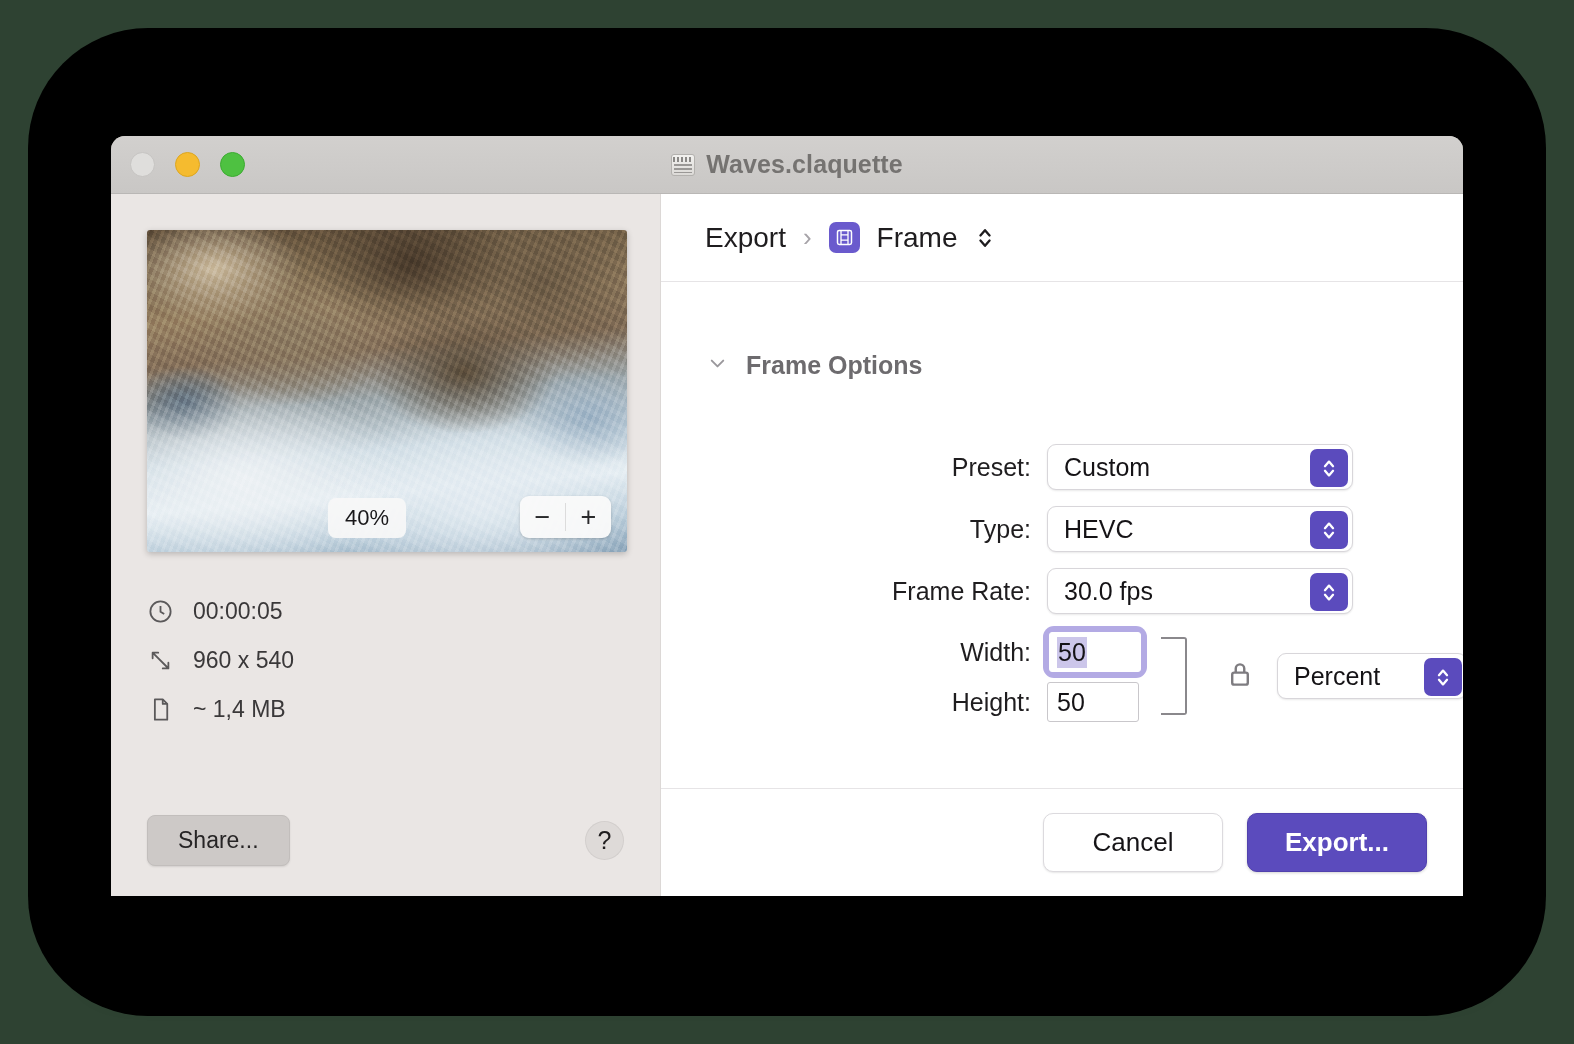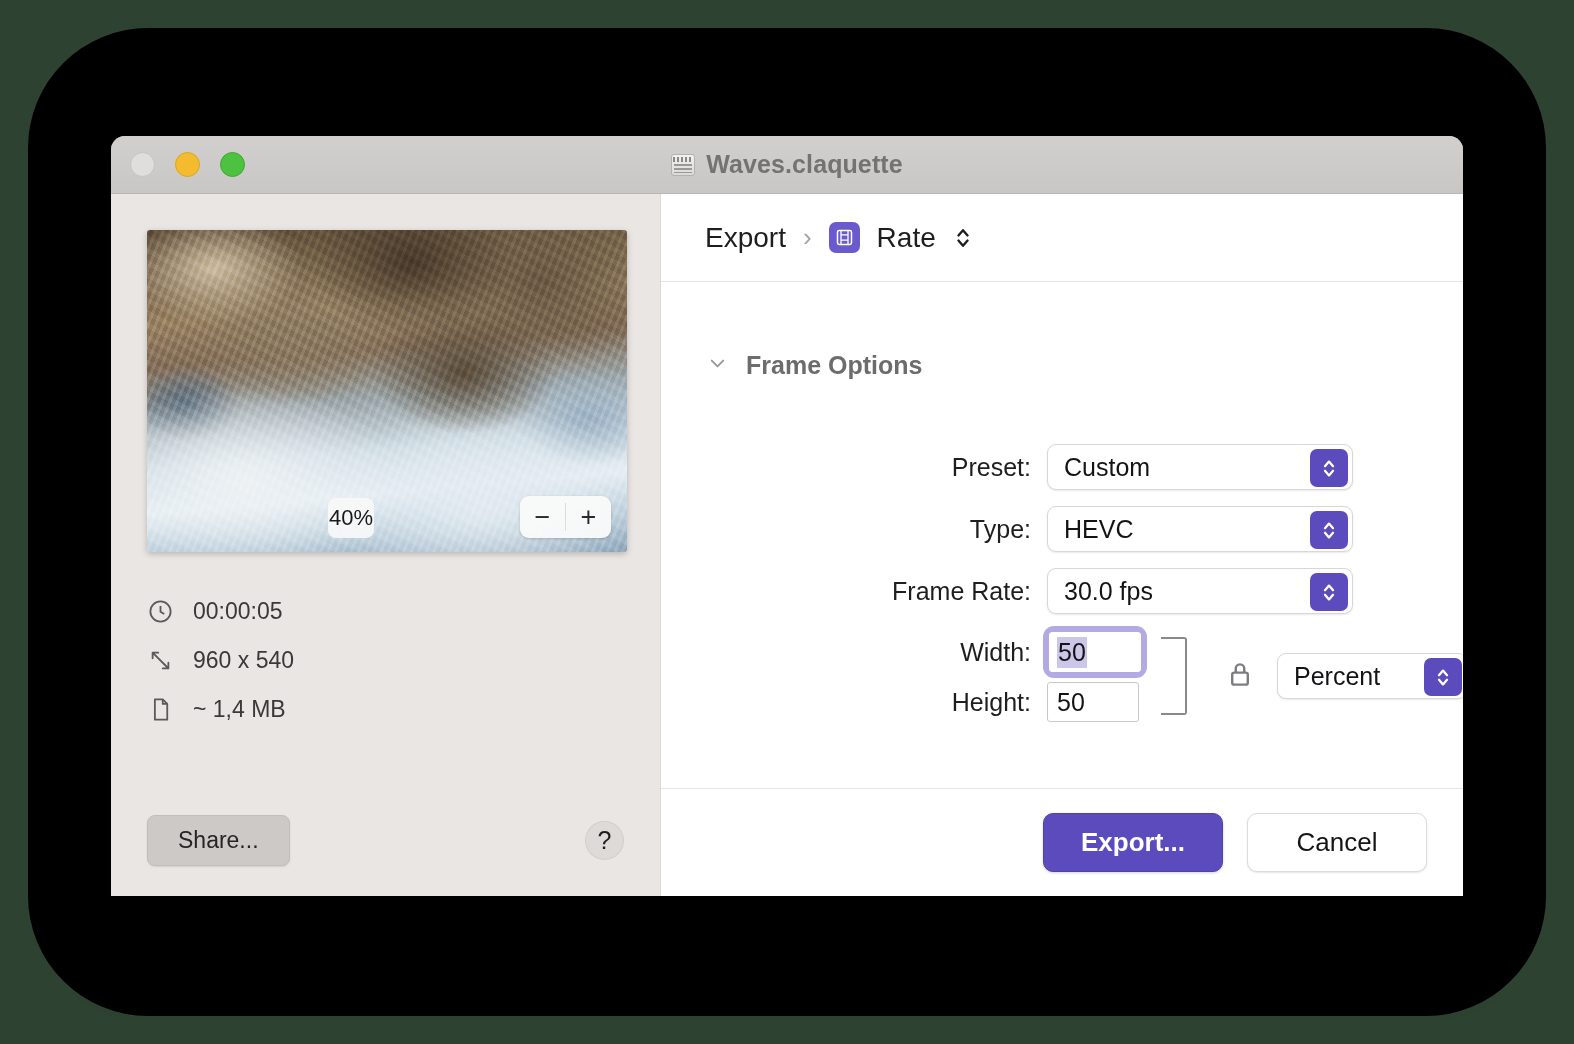--- a/index.html
+++ b/index.html
@@ -162,21 +162,21 @@
       repeating-linear-gradient(28deg, rgba(255,255,255,.08) 0 5px, rgba(0,0,0,.08) 5px 11px);
     opacity: .62;
     mix-blend-mode: overlay;
   }
 
   #zoom-badge {
     position: absolute;
     left: 181px; bottom: 14px;
     background: rgba(248,248,248,.93);
     border-radius: 8px;
-    padding: 7px 1px;
+    padding: 7px 17px;
     font-size: 22px;
     color: #19181a;
     z-index: 3;
   }
   #zoom-stepper {
     position: absolute;
     right: 16px; bottom: 14px;
     display: flex;
     background: rgba(250,250,250,.95);
     border-radius: 9px;
@@ -463,21 +463,21 @@
 
         <div id="breadcrumb">
           <span class="bc-text">Export</span>
           <span class="bc-sep">›</span>
           <span id="video-icon">
             <svg viewBox="0 0 24 24" width="21" height="21" fill="none" stroke="#ffffff" stroke-width="1.7">
               <rect x="4" y="4" width="16" height="16" rx="2"></rect>
               <path d="M8 4v16M16 4v16M8 9h8M8 15h8" stroke-width="1.5"></path>
             </svg>
           </span>
-          <span class="bc-text">Rate</span>
+          <span class="bc-text">Frame</span>
           <span class="chev-updown">
             <svg viewBox="0 0 12 20" width="16" height="26" fill="none" stroke="currentColor" stroke-width="1.8" stroke-linecap="round" stroke-linejoin="round">
               <path d="M2.5 8L6 4l3.5 4M2.5 12L6 16l3.5-4"></path>
             </svg>
           </span>
         </div>
 
         <div id="section-head">
           <span>
             <svg viewBox="0 0 24 24" width="23" height="23" fill="none" stroke="#9a989c" stroke-width="2" stroke-linecap="round" stroke-linejoin="round">
@@ -556,19 +556,19 @@
               <span class="knob">
                 <svg viewBox="0 0 12 20" width="14" height="23" fill="none" stroke="#fff" stroke-width="2" stroke-linecap="round" stroke-linejoin="round">
                   <path d="M2.5 8L6 4l3.5 4M2.5 12L6 16l3.5-4"></path>
                 </svg>
               </span>
             </div>
           </div>
         </div>
 
         <div id="footer">
+          <div class="btn" id="cancel-btn">Cancel</div>
           <div class="btn" id="export-btn">Export...</div>
-          <div class="btn" id="cancel-btn">Cancel</div>
         </div>
       </div>
     </div>
   </div>
 </div>
 
 </body></html>

